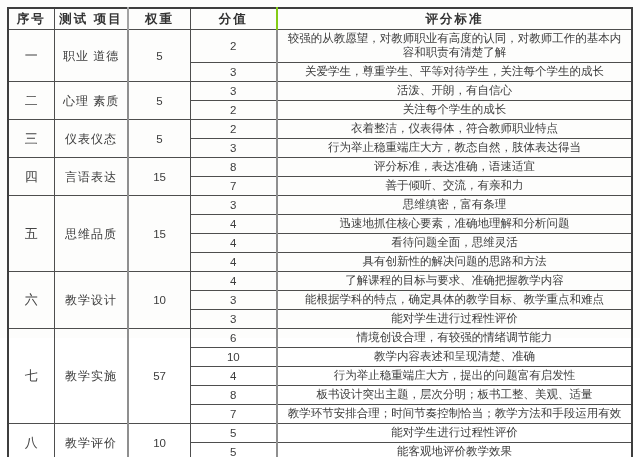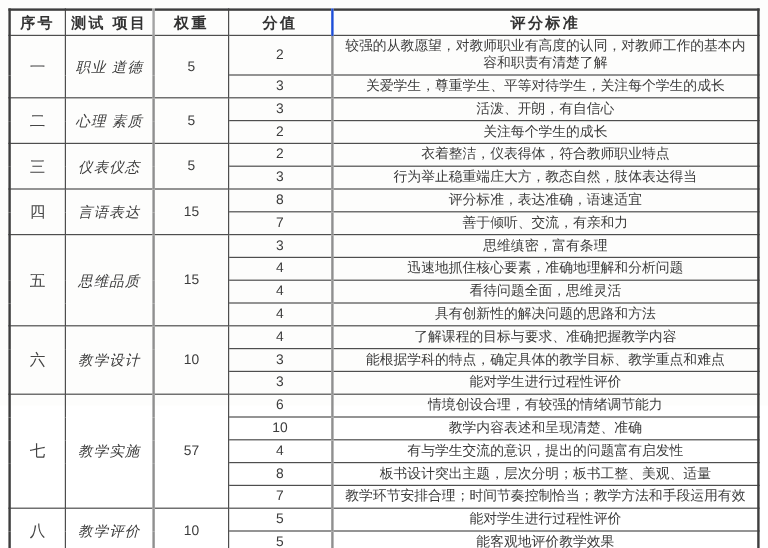--- a/index.html
+++ b/index.html
@@ -42,33 +42,33 @@
     letter-spacing: 2px;
     color: #333333;
   }
   .rubric td.no {
     font-size: 13px;
     color: #444444;
   }
   .rubric td.name {
     font-size: 12px;
     letter-spacing: 1px;
-    font-style: italic;
   }
   .rubric td.weight {
     font-size: 11.5px;
     border-left: 2px solid #8f8f8f;
   }
   .rubric td.score {
     font-size: 11.5px;
   }
   .rubric td.text {
     font-size: 11.5px;
     border-left: 2px solid #8f8f8f;
     padding: 2px 6px;
+    font-family: Liberation Mono, monospace;
   }
   col.c-no     { width: 7.4%; }
   col.c-name   { width: 11.9%; }
   col.c-weight { width: 9.9%; }
   col.c-score  { width: 13.9%; }
   col.c-text   { width: 56.9%; }
 </style>
 </head>
 <body>
 
@@ -80,21 +80,21 @@
       <col class="c-weight">
       <col class="c-score">
       <col class="c-text">
     </colgroup>
     <thead>
       <tr>
         <th>序号</th>
         <th>测试 项目</th>
         <th style="border-left:2px solid #a3a3a3;">权重</th>
         <th>分值</th>
-        <th style="border-left:2px solid #1d4ed8;">评分标准</th>
+        <th style="border-left:2px solid #84cc16;">评分标准</th>
       </tr>
     </thead>
     <tbody id="rubric-body">
         <tr>
           <td class="no" rowspan="2">一</td>
           <td class="name" rowspan="2">职业 道德</td>
           <td class="weight" rowspan="2">5</td>
           <td class="score">2</td>
           <td class="text">较强的从教愿望，对教师职业有高度的认同，对教师工作的基本内容和职责有清楚了解</td>
         </tr>
@@ -175,21 +175,21 @@
           <td class="weight" rowspan="5">57</td>
           <td class="score">6</td>
           <td class="text">情境创设合理，有较强的情绪调节能力</td>
         </tr>
         <tr>
           <td class="score">10</td>
           <td class="text">教学内容表述和呈现清楚、准确</td>
         </tr>
         <tr>
           <td class="score">4</td>
-          <td class="text">有与学生交流的意识，提出的问题富有启发性</td>
+          <td class="text">行为举止稳重端庄大方，提出的问题富有启发性</td>
         </tr>
         <tr>
           <td class="score">8</td>
           <td class="text">板书设计突出主题，层次分明；板书工整、美观、适量</td>
         </tr>
         <tr>
           <td class="score">7</td>
           <td class="text">教学环节安排合理；时间节奏控制恰当；教学方法和手段运用有效</td>
         </tr>
         <tr>

